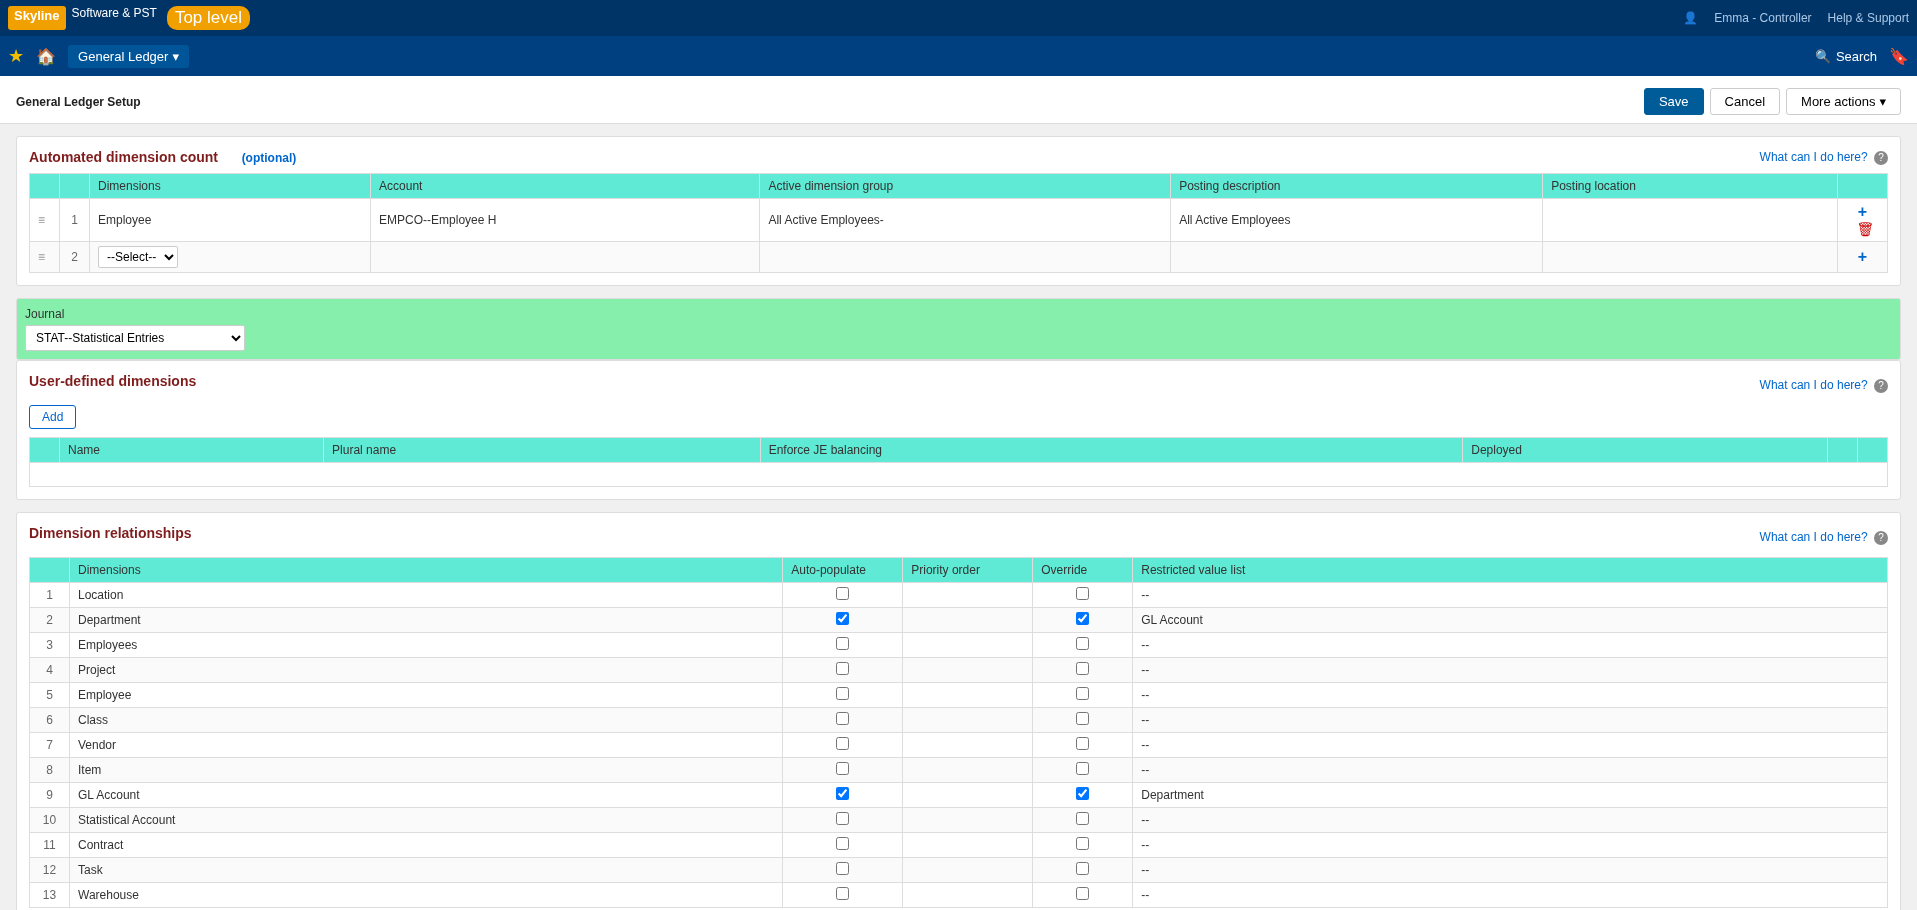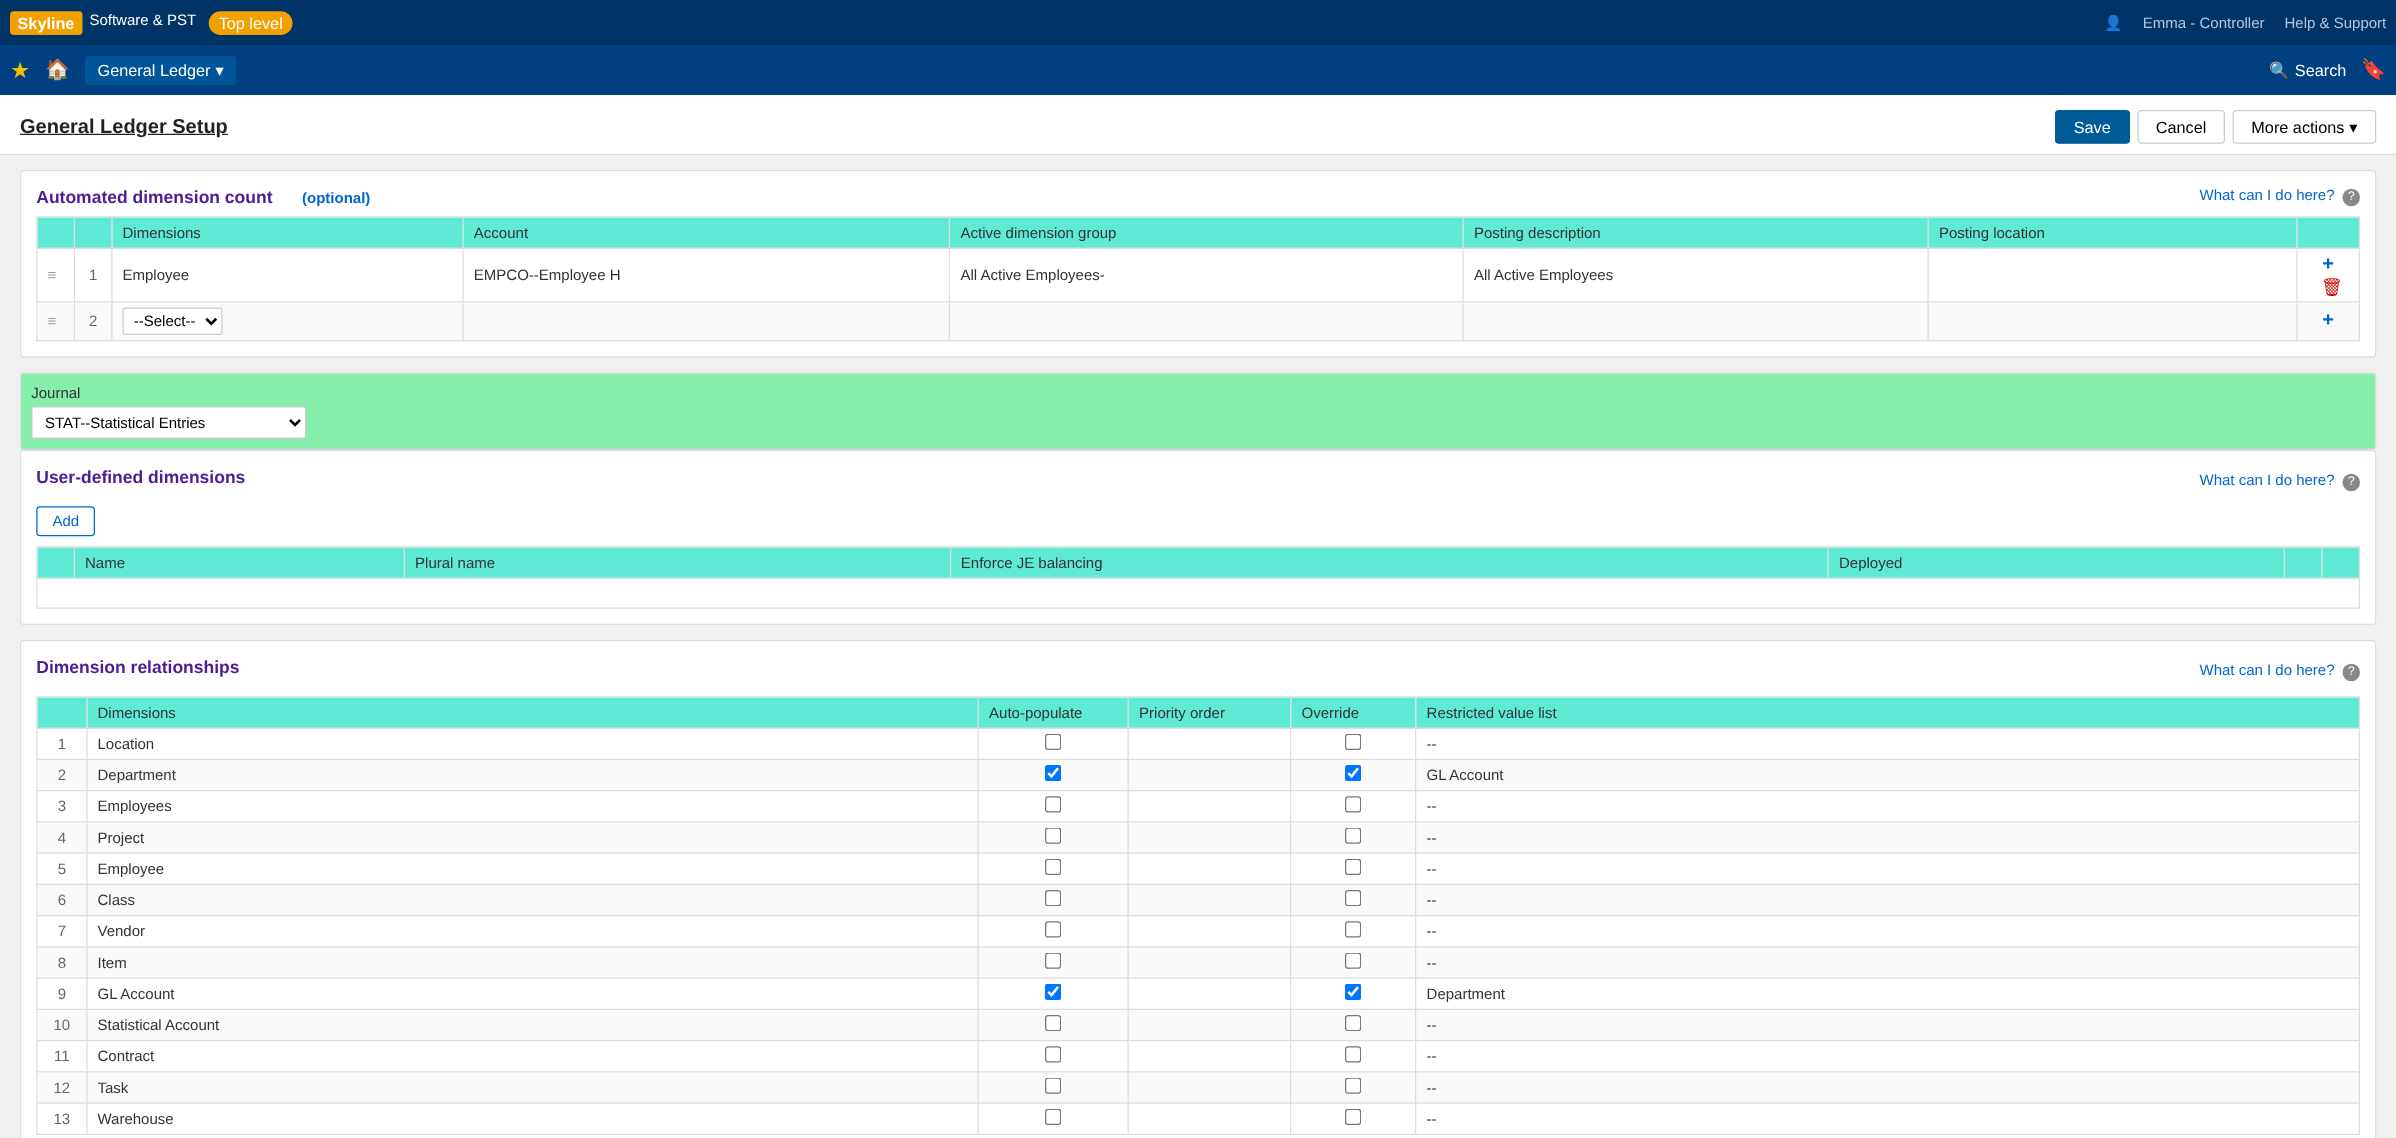--- a/index.html
+++ b/index.html
@@ -27,21 +27,21 @@
       padding: 2px 6px;
       border-radius: 3px;
     }
     .top-nav .app-name {
       color: white;
       font-size: 12px;
     }
     .top-level-badge {
       background: #f0a000;
       color: white;
-      font-size: 13px;
+      font-size: 17px;
       padding: 2px 8px;
       border-radius: 10px;
       margin-left: 4px;
     }
     .top-nav-right {
       margin-left: auto;
       display: flex;
       align-items: center;
       gap: 16px;
       color: white;
@@ -102,24 +102,23 @@
     
     .page-header {
       background: white;
       padding: 12px 16px 8px 16px;
       display: flex;
       align-items: center;
       justify-content: space-between;
       border-bottom: 1px solid #ddd;
     }
     .page-title {
-      font-size: 16px;
+      font-size: 12px;
       font-weight: bold;
       color: #222;
-      text-decoration: underline;
     }
     .header-actions {
       display: flex;
       gap: 6px;
     }
     .btn {
       padding: 5px 14px;
       font-size: 13px;
       border-radius: 3px;
       cursor: pointer;
@@ -149,21 +148,21 @@
       background: white;
       border: 1px solid #ddd;
       border-radius: 3px;
       margin-bottom: 12px;
       padding: 12px;
     }
 
     .section-title {
       font-size: 14px;
       font-weight: bold;
-      color: #4c1d95;
+      color: #7f1d1d;
       margin-bottom: 8px;
     }
     .section-optional {
       color: #0066cc;
       font-size: 12px;
       font-weight: bold;
       margin-left: 20px;
     }
 
     .what-help {

